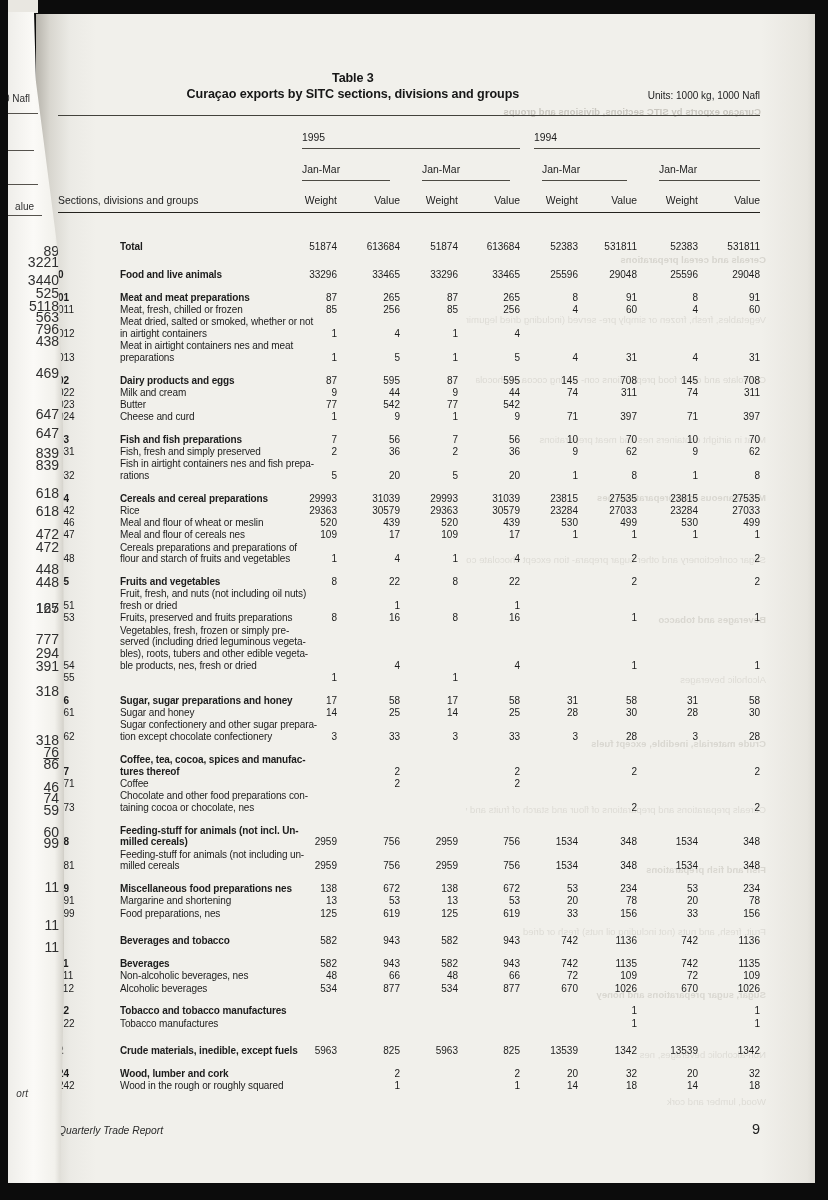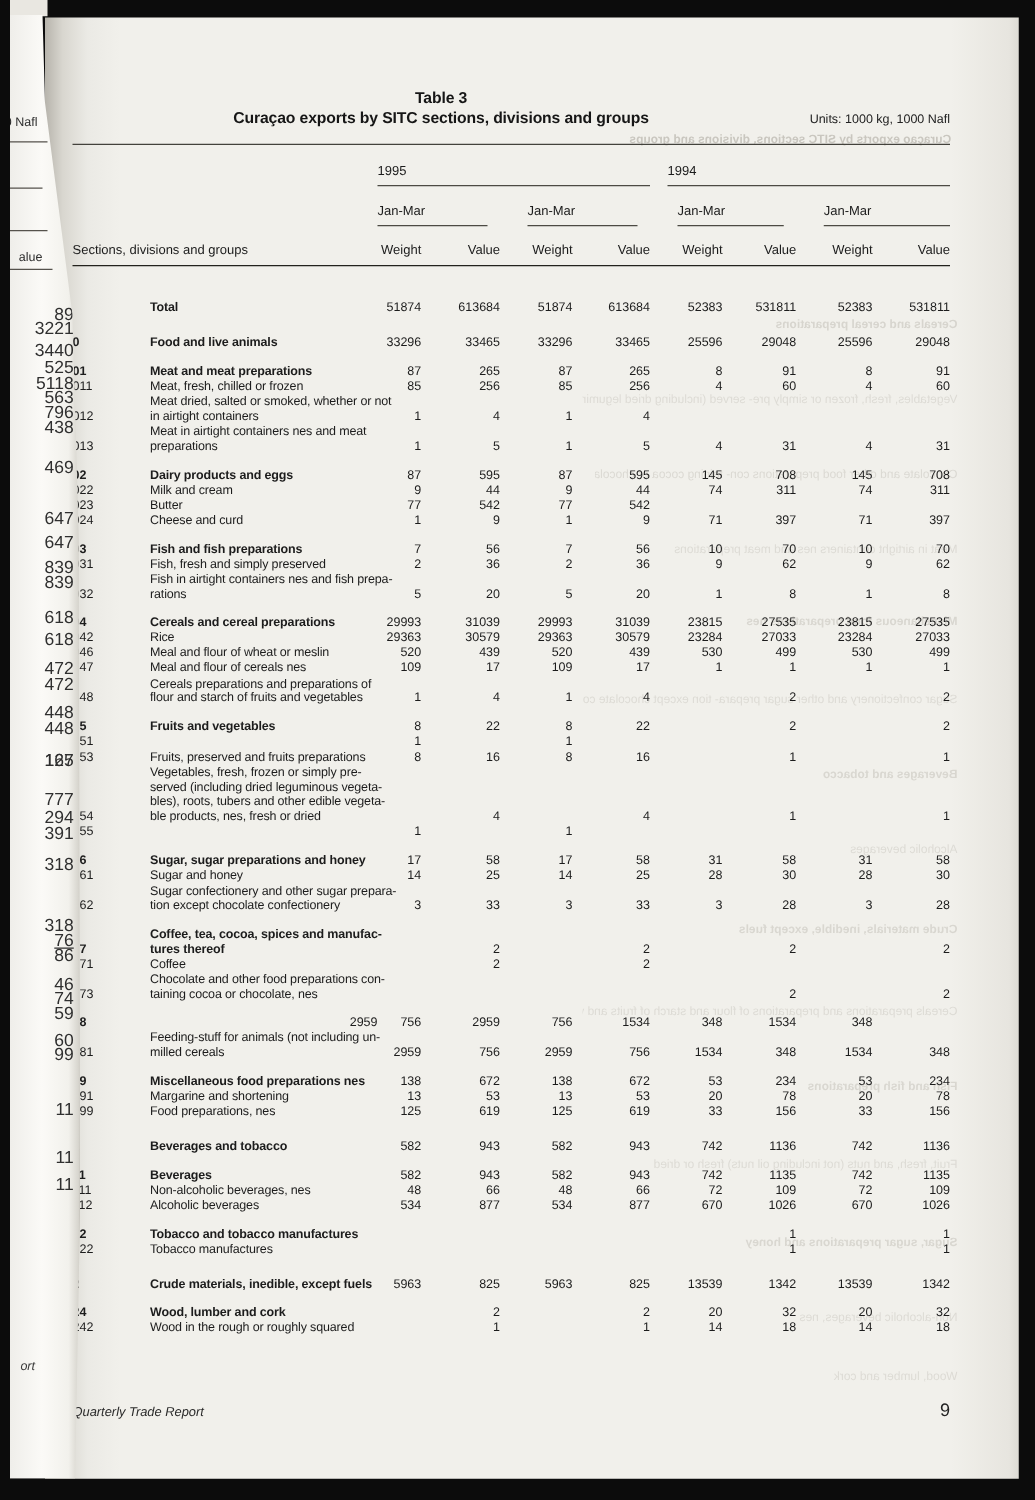--- a/index.html
+++ b/index.html
@@ -390,20 +390,22 @@
             <div class="c num">22</div>
             <div class="c num">8</div>
             <div class="c num">22</div>
             <div class="c num"></div>
             <div class="c num">2</div>
             <div class="c num"></div>
             <div class="c num">2</div>
           </div>
           <div class="trow">
             <div class="c code">051</div>
+            <div class="c desc">Fruit, fresh, and nuts (not including oil nuts)
+fresh or dried</div>
             <div class="c num"></div>
             <div class="c num">1</div>
             <div class="c num"></div>
             <div class="c num">1</div>
             <div class="c num"></div>
             <div class="c num"></div>
             <div class="c num"></div>
             <div class="c num"></div>
           </div>
           <div class="trow">
@@ -514,20 +516,22 @@
             <div class="c num"></div>
             <div class="c num"></div>
             <div class="c num"></div>
             <div class="c num"></div>
             <div class="c num">2</div>
             <div class="c num"></div>
             <div class="c num">2</div>
           </div>
           <div class="trow bold gap-g">
             <div class="c code">08</div>
+            <div class="c desc">Feeding-stuff for animals (not incl. Un-
+milled cereals)</div>
             <div class="c num">2959</div>
             <div class="c num">756</div>
             <div class="c num">2959</div>
             <div class="c num">756</div>
             <div class="c num">1534</div>
             <div class="c num">348</div>
             <div class="c num">1534</div>
             <div class="c num">348</div>
           </div>
           <div class="trow">

